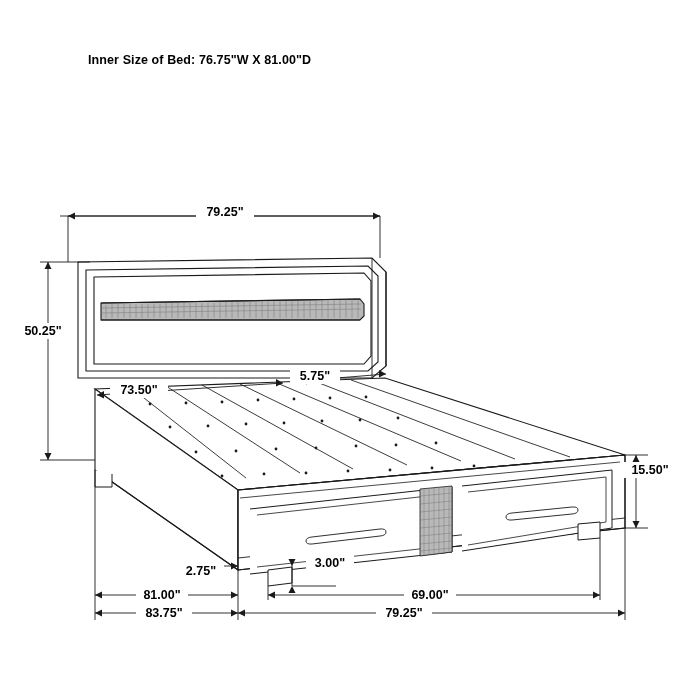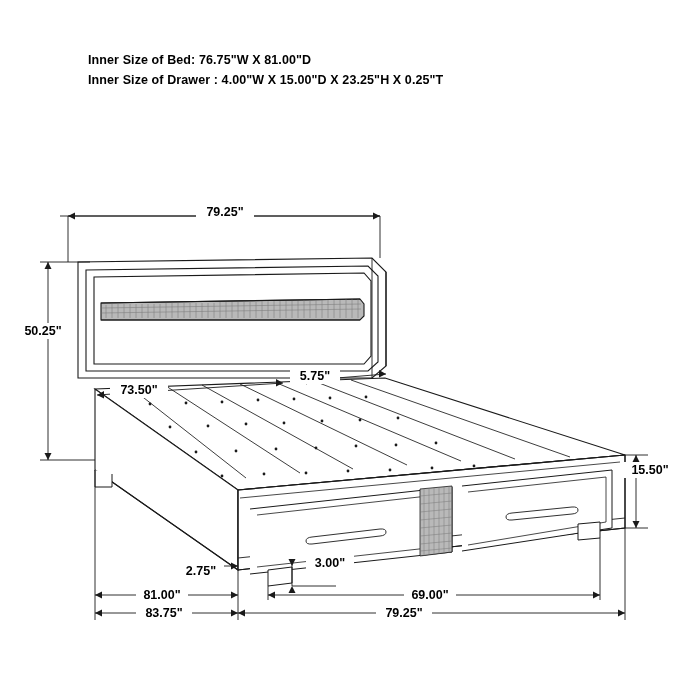--- a/index.html
+++ b/index.html
@@ -47,21 +47,20 @@
     fill: #000000;
   }
 </style>
 </head>
 <body>
 
 <div id="stage">
 
   <div class="spec-block">
     <span class="spec-line">Inner Size of Bed: 76.75"W X 81.00"D</span>
-    <span class="spec-line">Inner Size of Drawer : 4.00"W X 15.00"D X 23.25"H X 0.25"T</span>
   </div>
 
   <svg class="diagram" viewBox="0 0 700 700">
     <g fill="none" stroke="#1a1a1a" stroke-width="1.1" stroke-linejoin="miter" stroke-linecap="butt">
 
       <g>
 
         <path d="M78,262 L372,258 L386,272 L386,366 L372,378 L78,378 Z" fill="#ffffff"></path>
 
         <path d="M86,270 L368,266 L378,276 L378,362 L368,371 L86,371 Z" fill="#ffffff"></path>

